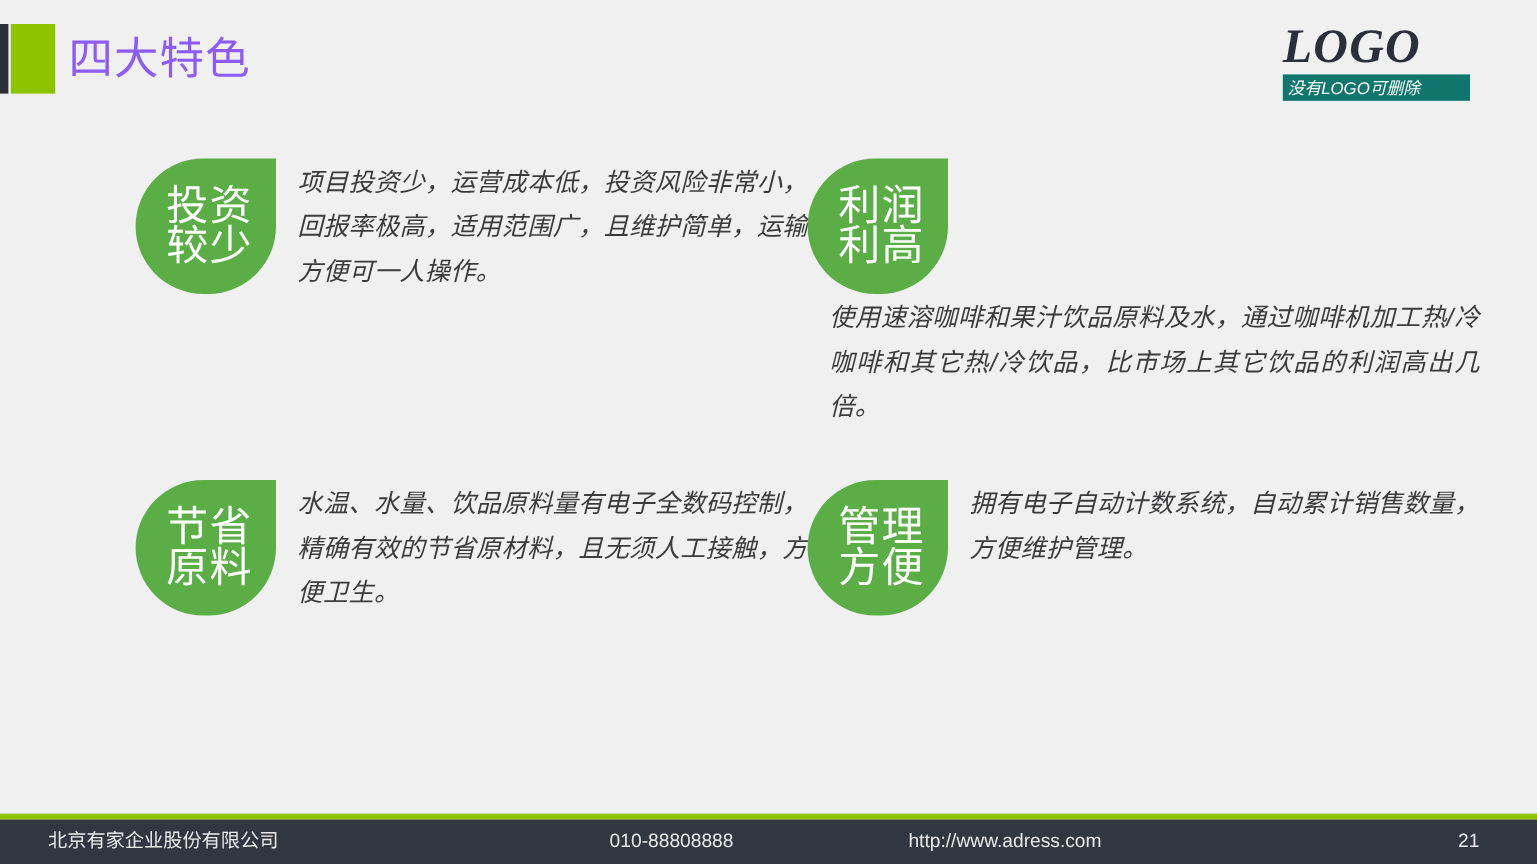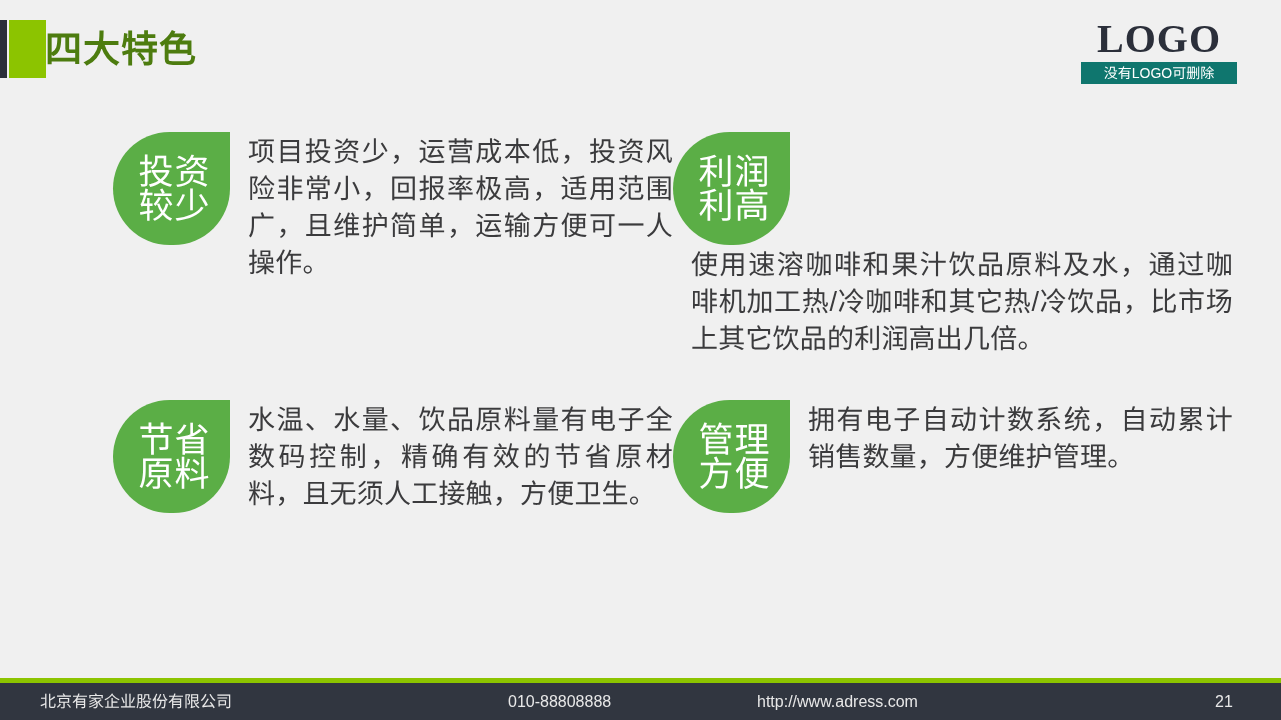--- a/index.html
+++ b/index.html
@@ -43,37 +43,37 @@
   .title-green-block {
     position: absolute;
     left: 9px;
     top: 20px;
     width: 37px;
     height: 58px;
     background: #8cc400;
   }
   .slide-title {
     position: absolute;
-    left: 45px;
+    left: 57px;
     top: 24px;
     font-size: 37px;
     line-height: 52px;
-    font-weight: bold;
-    color: #4d7c0f;
+    font-weight: normal;
+    color: #8b5cf6;
     letter-spacing: 1px;
     white-space: nowrap;
   }
 
   
   .logo-block {
     position: absolute;
-    right: 44px;
+    right: 56px;
     top: 18px;
     width: 156px;
-    text-align: center;
+    font-style: italic;
   }
   .logo-word {
     font-family: "Liberation Serif", "DejaVu Serif", serif;
     font-size: 40px;
     line-height: 42px;
     font-weight: bold;
     color: #2b2f3a;
     letter-spacing: 1px;
   }
   .logo-sub {
@@ -124,25 +124,26 @@
     box-sizing: border-box;
     padding-left: 6px;
   }
   .bubble-line { display: block; white-space: nowrap; }
 
   .feature-text {
     flex: 1 1 auto;
     margin-left: 18px;
     margin-top: 2px;
     color: #3b3b3d;
-    font-size: 27px;
+    font-size: 21px;
     line-height: 37px;
     letter-spacing: 0.2px;
     text-align: justify;
     text-justify: inter-ideograph;
+    font-style: italic;
   }
 
   
   .footer {
     position: absolute;
     left: 0;
     bottom: 0;
     width: 1281px;
     height: 42px;
   }

